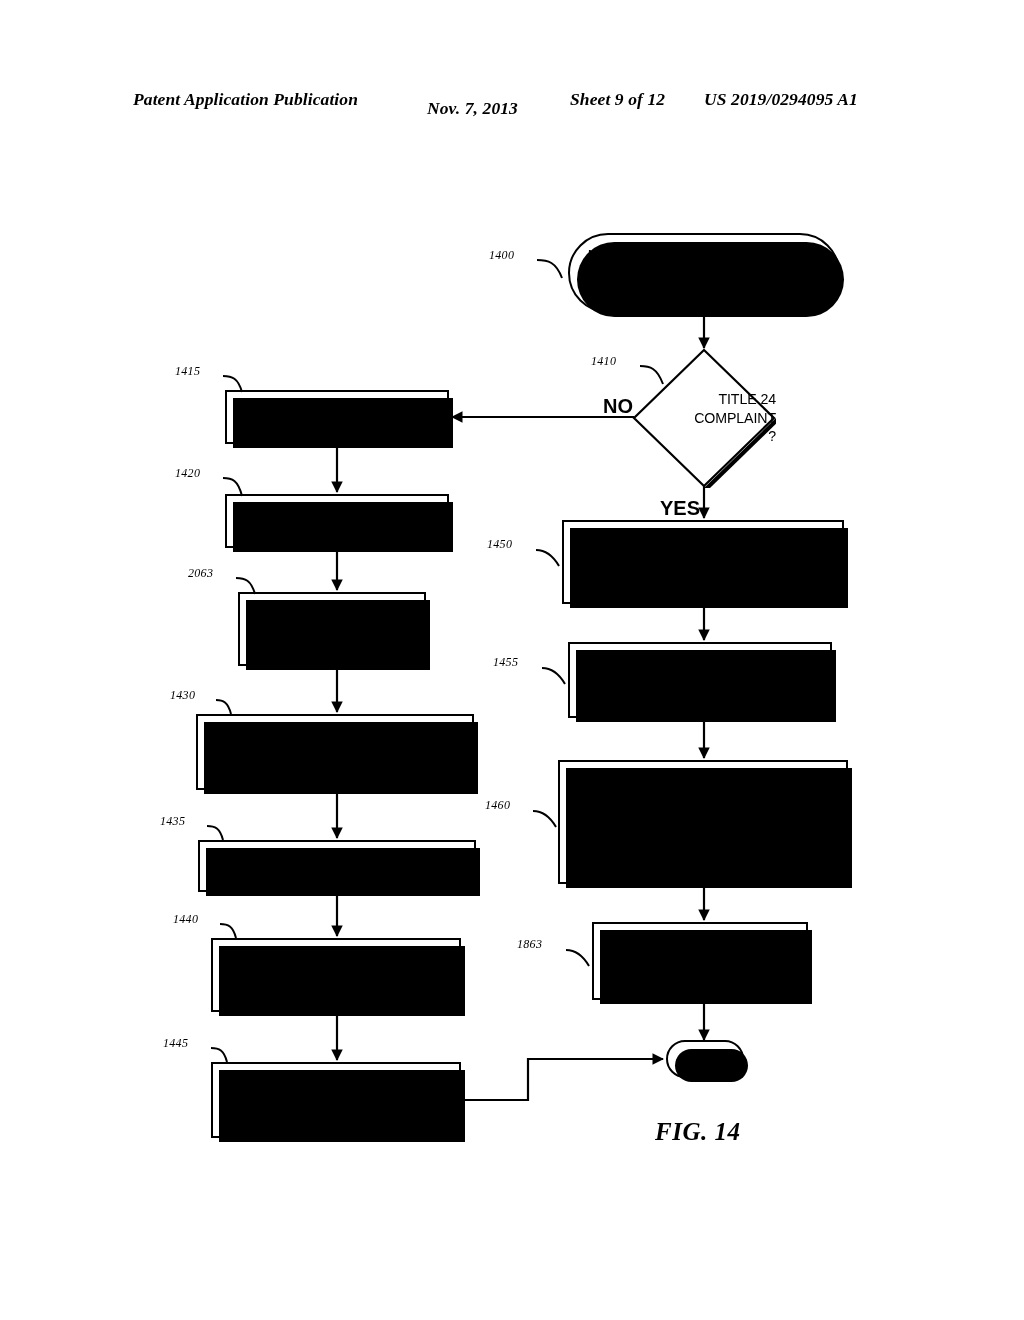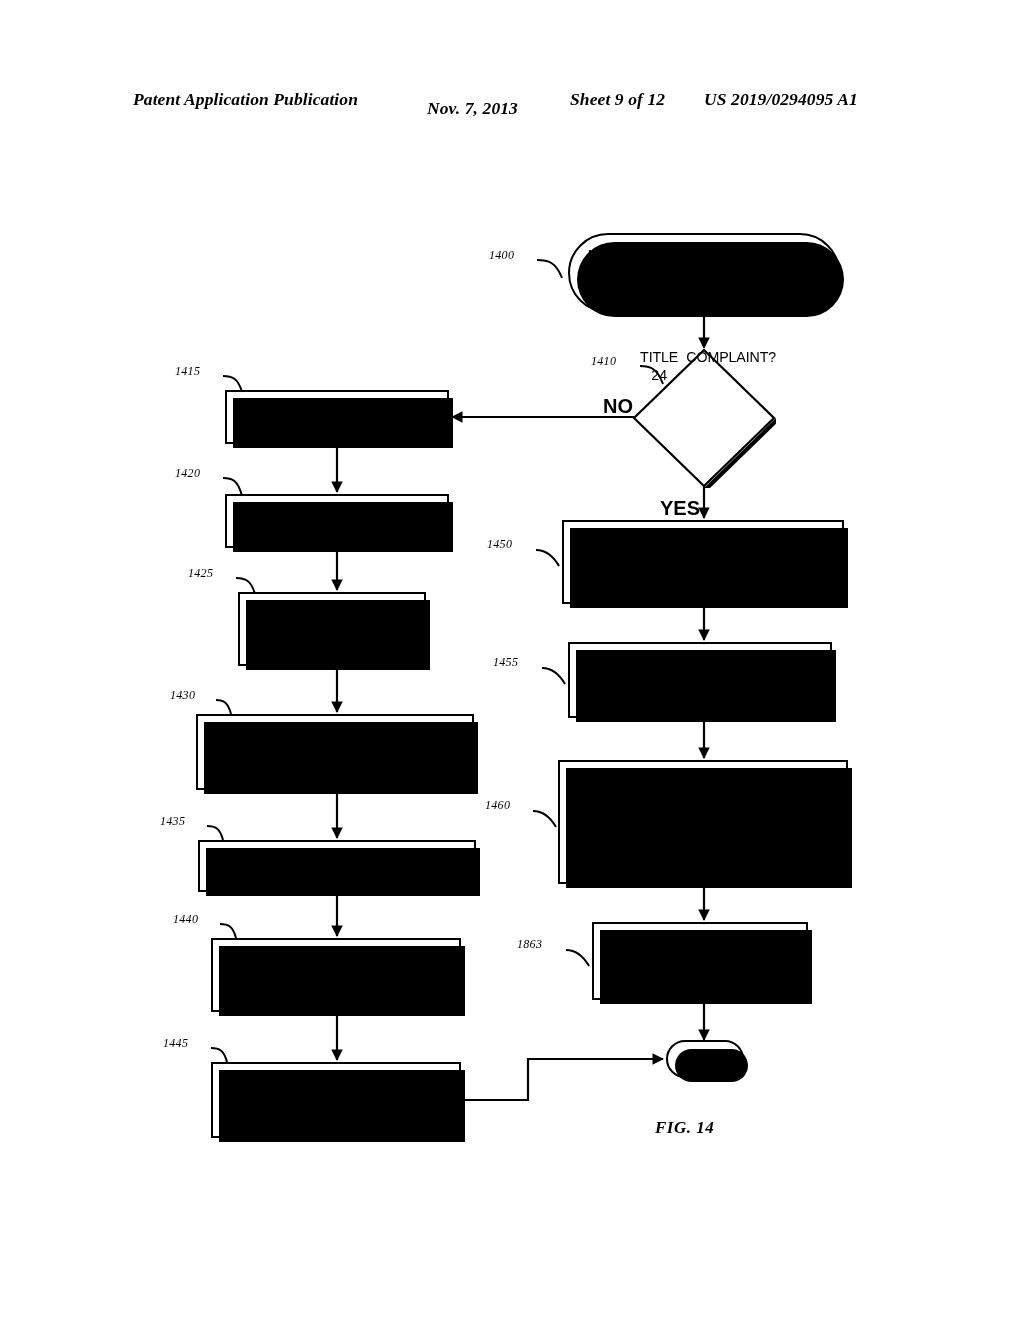--- a/index.html
+++ b/index.html
@@ -101,22 +101,22 @@
   .diamond .dshape {
     position: absolute;
     left: 0; top: 0;
     width: 100%; height: 100%;
   }
   .diamond .dlabel {
     position: absolute;
     left: 0; top: 0;
     width: 100%; height: 100%;
     display: flex;
-    flex-direction: row;
-    align-items: flex-start;
+    flex-direction: column;
+    align-items: flex-end;
     justify-content: center;
     text-align: center;
     font-size: 14.2px;
     line-height: 1.3;
     letter-spacing: -0.1px;
   }
 
   
   .refnum {
     position: absolute;
@@ -139,21 +139,21 @@
   }
 
   
   #fig-caption {
     position: absolute;
     left: 655px;
     top: 1118px;
     font-family: "Liberation Serif", serif;
     font-style: italic;
     font-weight: bold;
-    font-size: 17px;
+    font-size: 25px;
     letter-spacing: 0.5px;
     z-index: 6;
   }
 </style>
 </head>
 <body>
 
 <div id="page-header">
   <span class="hdr-pub">Patent Application Publication</span>
   <span class="hdr-date">Nov. 7, 2013</span>
@@ -233,21 +233,21 @@
     <span class="nodetext">SCREW AN EDISON BASE ADAPTER INTO THE SOCKET</span>
   </div>
   <div class="refnum" style="left:175px; top:466px;">1420</div>
   <svg class="refleader" style="position:absolute; left:222px; top:470px; width:36px; height:32px; z-index:5;" viewBox="0 0 36 32">
     <path d="M 1 8 C 10 8, 16 10, 20 26" stroke="#000" stroke-width="2" fill="none"></path>
   </svg>
 
   <div class="node" style="left:238px; top:592px; width:188px; height:74px;">
     <span class="nodetext">PLUG WIRING FROM THE LED MODULE INTO THE EDISON BASE ADAPTER</span>
   </div>
-  <div class="refnum" style="left:188px; top:566px;">1425</div>
+  <div class="refnum" style="left:188px; top:566px;">2063</div>
   <svg class="refleader" style="position:absolute; left:235px; top:570px; width:36px; height:30px; z-index:5;" viewBox="0 0 36 30">
     <path d="M 1 8 C 10 8, 16 10, 20 24" stroke="#000" stroke-width="2" fill="none"></path>
   </svg>
 
   <div class="node" style="left:196px; top:714px; width:278px; height:76px;">
     <span class="nodetext">MOUNT THE EDISON BASE ADAPTER AND SOCKET TO A BRACKET ON THE LED MODULE</span>
   </div>
   <div class="refnum" style="left:170px; top:688px;">1430</div>
   <svg class="refleader" style="position:absolute; left:215px; top:692px; width:30px; height:28px; z-index:5;" viewBox="0 0 30 28">
     <path d="M 1 8 C 8 8, 13 10, 16 22" stroke="#000" stroke-width="2" fill="none"></path>

